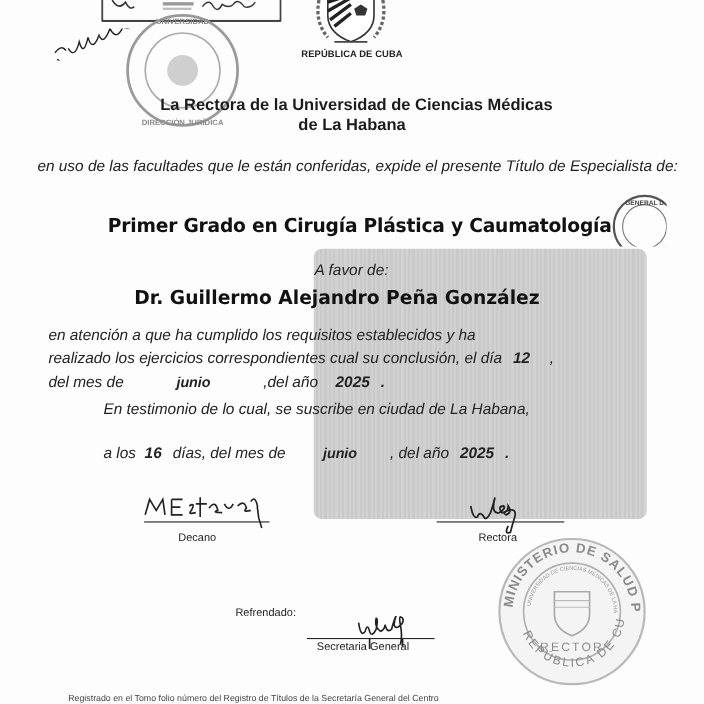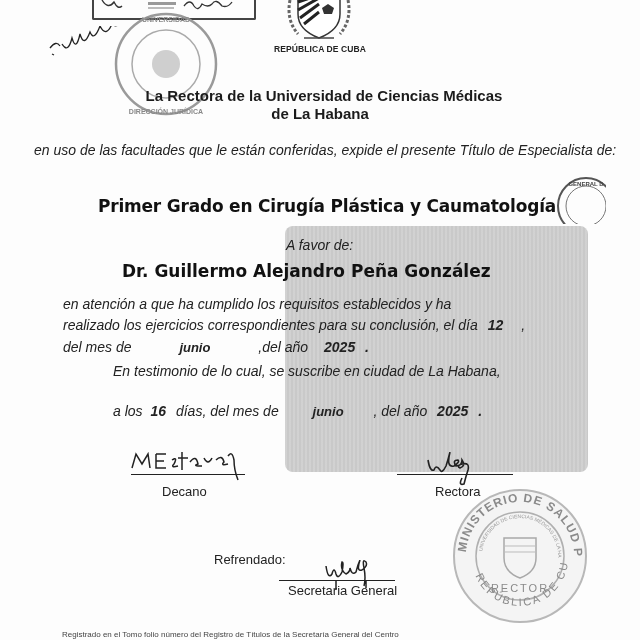--- a/index.html
+++ b/index.html
@@ -43,29 +43,29 @@
     left: 285px; top: 226px; width: 303px; height: 246px;
     background: rgba(150,150,150,0.45); border-radius: 8px;
     background-image: repeating-linear-gradient(90deg, rgba(255,255,255,0.05) 0 2px, rgba(0,0,0,0.03) 2px 4px);
   }
   .afavor { left: 286px; top: 238px; font-size: 14px; text-align: right; }
   .name {
     left: 122px; top: 261px; font-size: 17.5px; font-weight: bold;
     font-family: "DejaVu Sans", sans-serif; color: #111; white-space: nowrap;
     transform: scaleX(0.97); transform-origin: left;
   }
-  .line { white-space: nowrap; margin-left: 19px; }
+  .line { white-space: nowrap; }
   .l1 { left: 44px; top: 297px; }
   .l2 { left: 44px; top: 318px; }
   .l3 { left: 44px; top: 340px; }
   .b { font-weight: bold; }
   .l4 { left: 94px; top: 364px; }
   .l5 { left: 94px; top: 404px; }
   .sig-line { height: 1px; background: #222; }
-  .sig-label { font-size: 13px; color: #222; }
+  .sig-label { font-size: 10px; color: #222; }
   .seal-right { left: 452px; top: 488px; width: 136px; height: 136px; }
   .footer {
     left: 62px; top: 630px; font-size: 8px; color: #444; white-space: nowrap;
   }
 </style>
 </head>
 <body>
 
 <div class="abs reg-box">
   <svg width="160" height="24" viewBox="0 0 160 24">
@@ -111,21 +111,21 @@
 
 <div class="abs specialty">Primer Grado en Cirugía Plástica y Caumatología</div>
 
 <div class="abs overlay"></div>
 
 <div class="abs ital afavor">A favor de:</div>
 <div class="abs name">Dr. Guillermo Alejandro Peña González</div>
 
 <div class="abs ital line l1">en atención a que ha cumplido los requisitos establecidos y ha</div>
 <div class="abs ital line l2">
-  <span>realizado los ejercicios correspondientes para su conclusión, el día</span>
+  <span>realizado los ejercicios correspondientes cual su conclusión, el día</span>
   <span class="b" style="margin-left:6px;">12</span>
   <span style="margin-left:14px;">,</span>
 </div>
 <div class="abs ital line l3">
   <span>del mes de</span>
   <span class="b" style="margin-left:44px;font-size:13px;">junio</span>
   <span style="margin-left:44px;">,del año</span>
   <span class="b" style="margin-left:12px;">2025</span>
   <span class="b" style="margin-left:6px;">.</span>
 </div>

